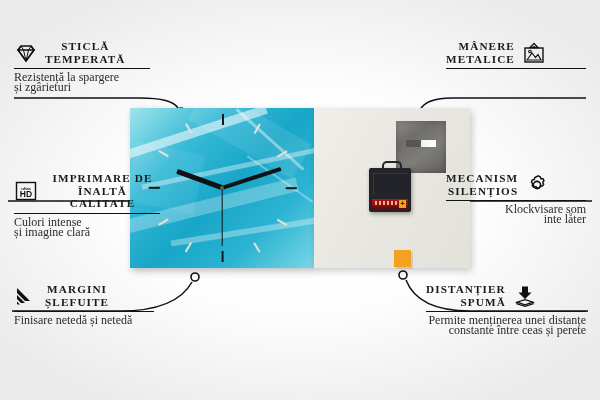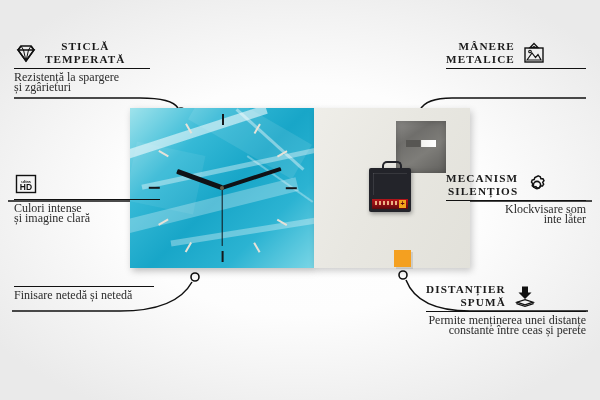--- a/index.html
+++ b/index.html
@@ -168,27 +168,40 @@
 
   <div class="feat left" style="left:14px;top:172px;width:146px;">
     <div class="head">
       <span class="ico">
         <svg viewBox="0 0 24 24" width="24" height="24">
           <rect x="2.5" y="3.5" width="19" height="17" fill="none" stroke="#111" stroke-width="1.4"></rect>
           <text x="12" y="10.5" text-anchor="middle" font-family="Liberation Sans, sans-serif" font-size="4.4" font-weight="bold" fill="#111">ultra</text>
           <text x="12" y="18" text-anchor="middle" font-family="Liberation Sans, sans-serif" font-size="8.5" font-weight="bold" fill="#111">HD</text>
         </svg>
       </span>
+      <span class="ttl">IMPRIMARE DE
+ÎNALTĂ CALITATE</span>
     </div>
     <div class="rule"></div>
     <div class="sub">Culori intense
 și imagine clară</div>
   </div>
 
   <div class="feat left" style="left:14px;top:283px;width:140px;">
+    <div class="head">
+      <span class="ico">
+        <svg viewBox="0 0 24 24" width="24" height="24">
+          <path d="M3 4 L16 17 L11 17 L3 9 Z" fill="#111"></path>
+          <path d="M3 11 L11 19 L7 19 L3 15 Z" fill="#111"></path>
+          <path d="M3 17.5 L6 20.5 L3.6 20.5 L3 19.8 Z" fill="#111"></path>
+        </svg>
+      </span>
+      <span class="ttl">MARGINI
+ȘLEFUITE</span>
+    </div>
     <div class="rule"></div>
     <div class="sub">Finisare netedă și netedă</div>
   </div>
 
   <div class="feat right" style="left:446px;top:40px;width:140px;">
     <div class="head">
       <span class="ttl">MÂNERE
 METALICE</span>
       <span class="ico">
         <svg viewBox="0 0 24 24" width="24" height="24">

